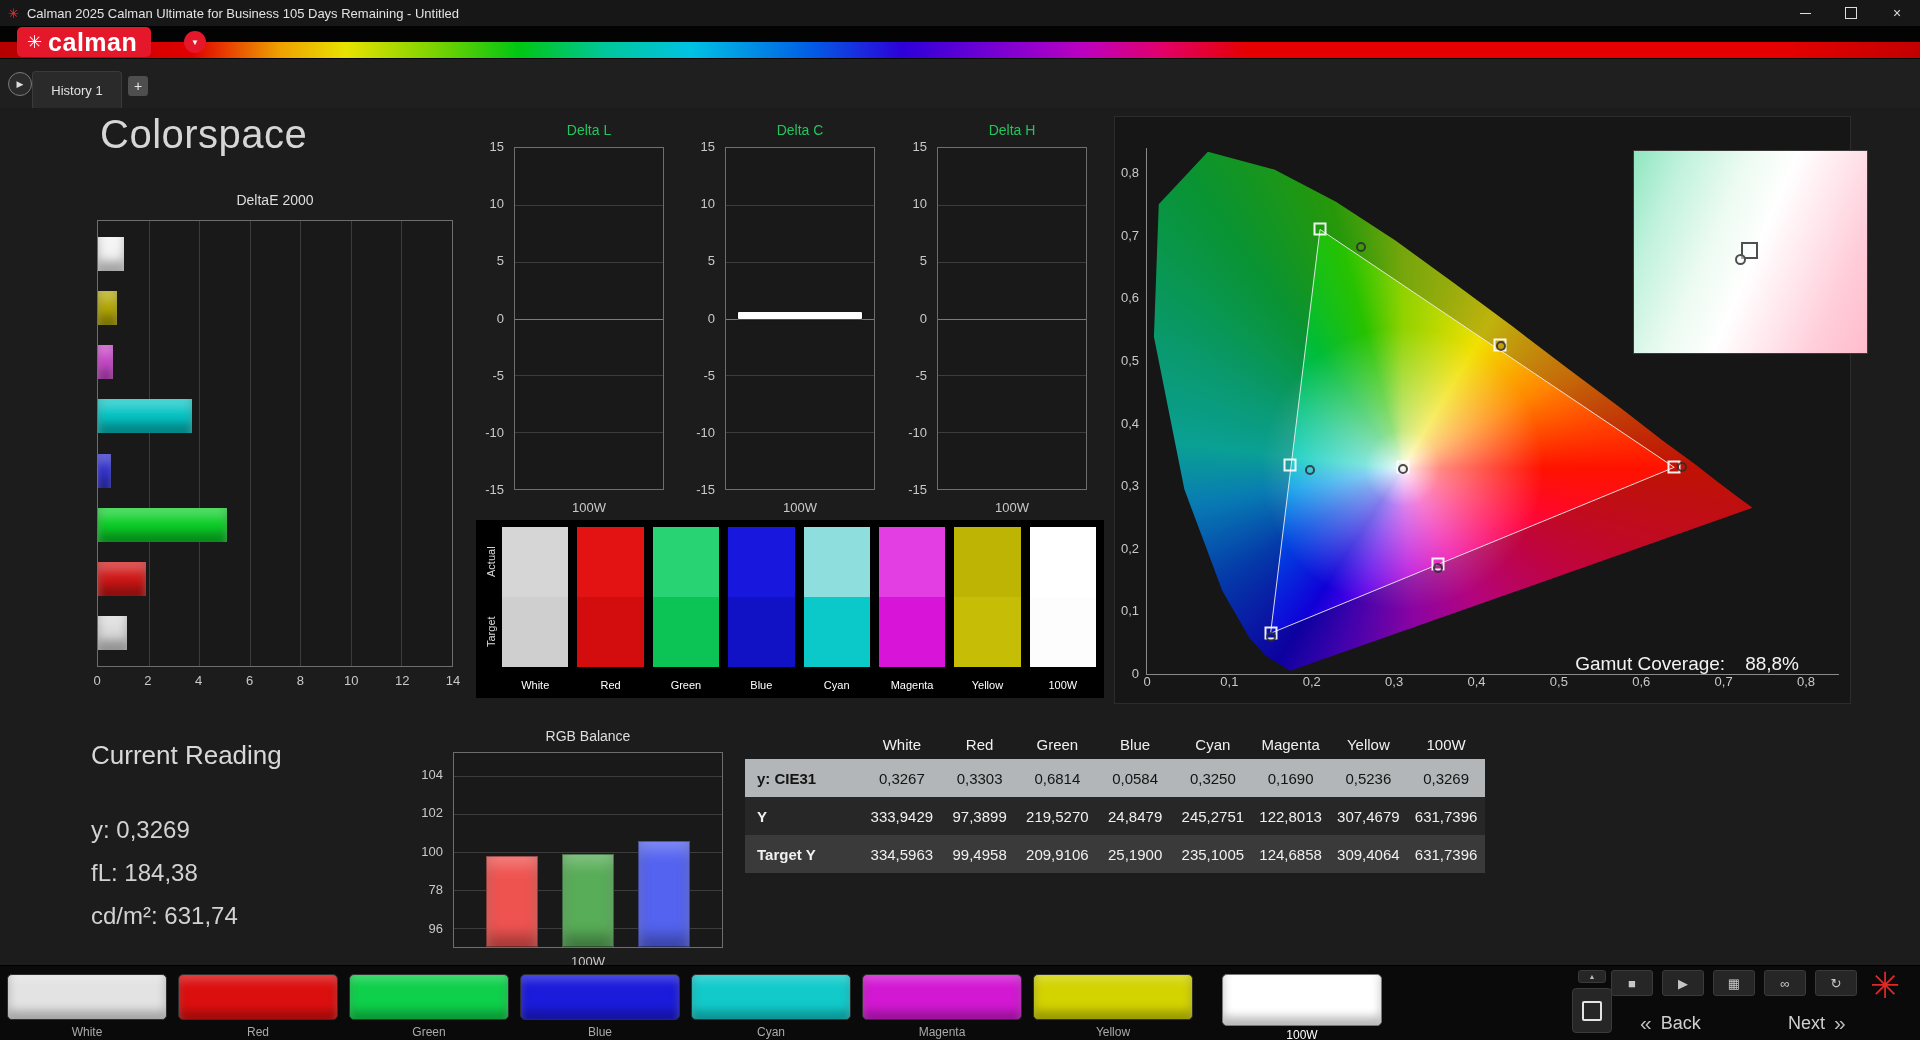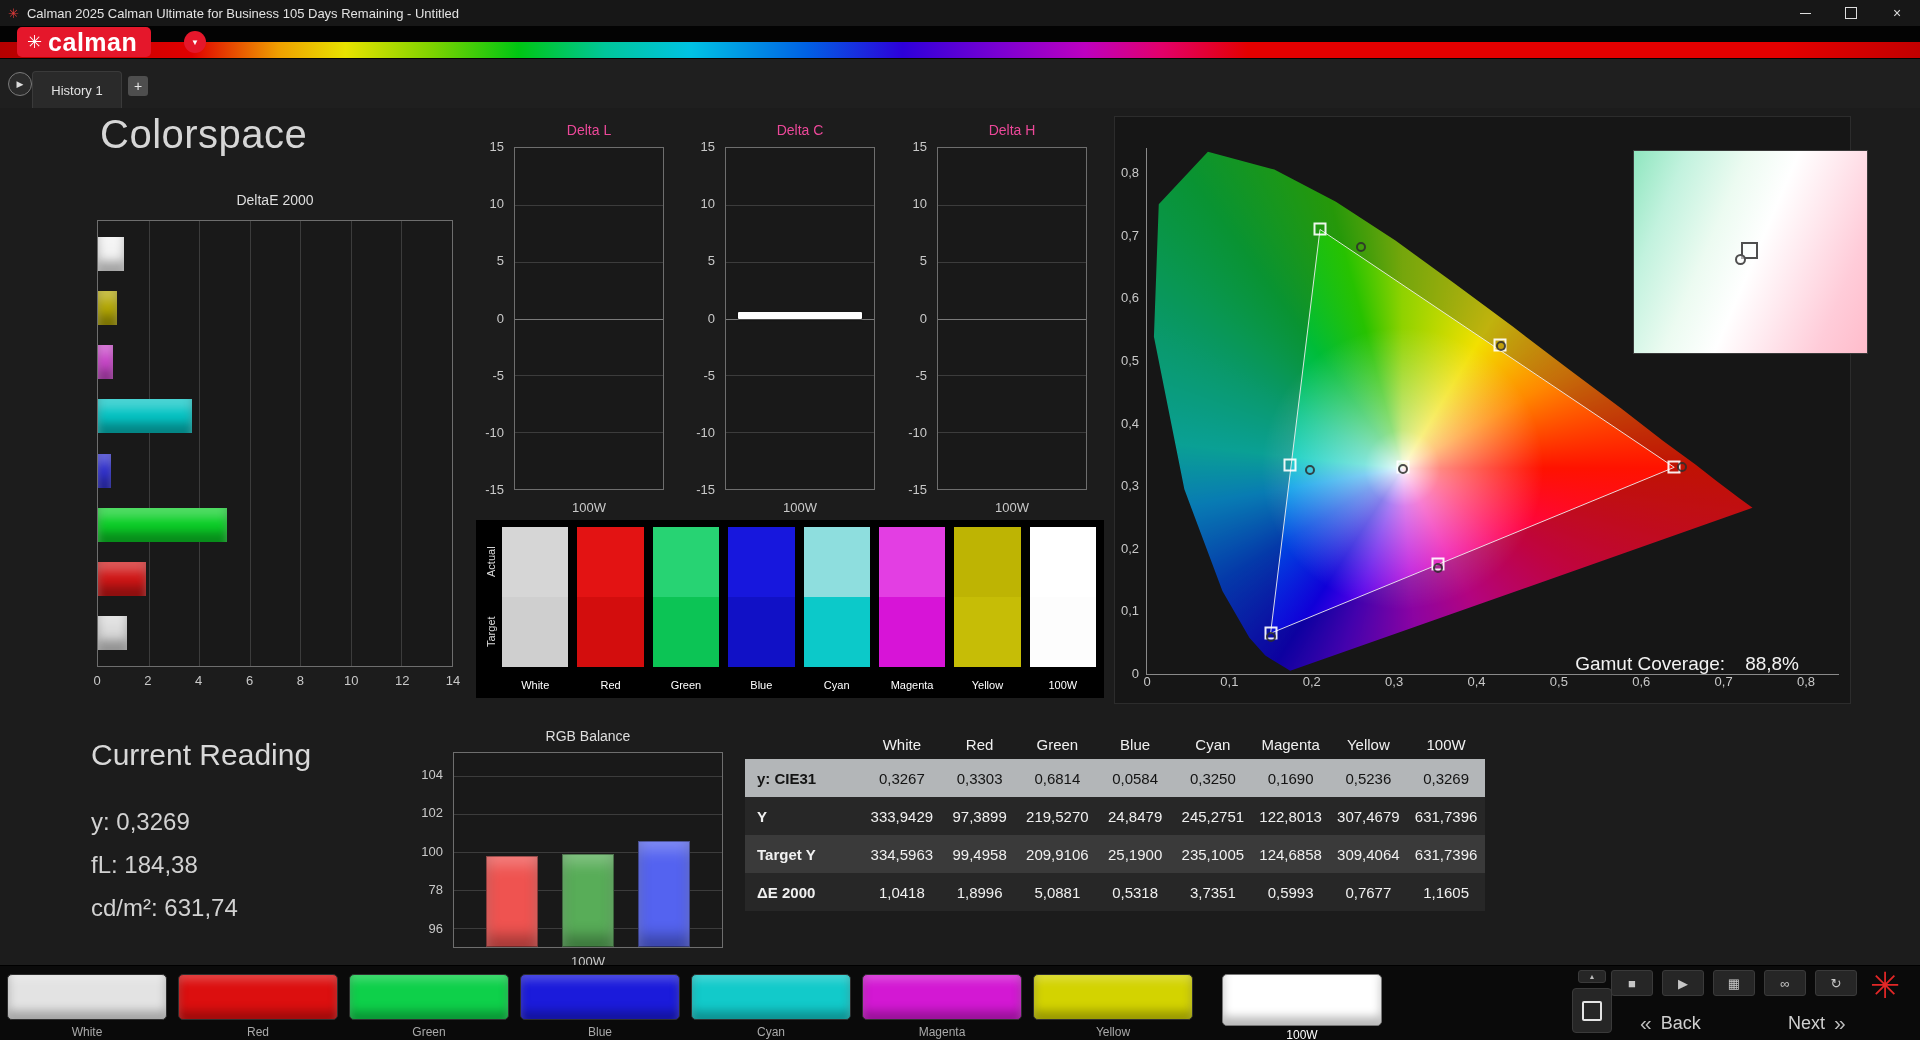--- a/index.html
+++ b/index.html
@@ -54,21 +54,21 @@
   
   #deltae-title{left:97px;top:84px;width:356px;}
   #deltae-plot{position:absolute;left:97px;top:112px;width:356px;height:447px;border:1px solid #6e6e6e;background:#191919;box-sizing:border-box;}
   .de-bars{position:absolute;left:0;right:0;top:0;bottom:0;display:flex;flex-direction:column;padding:6px 0;}
   .de-row{flex:1;display:flex;align-items:center;}
   .de-bar{height:34px;box-shadow:inset 0 10px 10px rgba(255,255,255,.28),inset 0 -10px 10px rgba(0,0,0,.32);}
   #deltae-xticks{position:absolute;left:97px;top:565px;width:356px;height:18px;}
 
   
   .mini{position:absolute;top:0;width:196px;height:430px;}
-  .mc-title{position:absolute;left:44px;top:14px;width:150px;text-align:center;font-size:14px;color:#ec4899;}
+  .mc-title{position:absolute;left:44px;top:14px;width:150px;text-align:center;font-size:14px;color:#22c55e;}
   .mc-ylabels{position:absolute;left:0;top:39px;width:38px;height:343px;}
   .mc-plot{position:absolute;left:44px;top:39px;width:150px;height:343px;border:1px solid #6e6e6e;background:#191919;box-sizing:border-box;}
   .mc-bar{position:absolute;left:8%;width:84%;bottom:50%;background:#fff;border-radius:1px;box-shadow:0 1px 2px rgba(0,0,0,.5);}
   .mc-xlabel{position:absolute;left:44px;top:392px;width:150px;text-align:center;font-size:13px;color:#c9c9c9;}
 
   
   #swatch-panel{position:absolute;left:476px;top:412px;width:628px;height:178px;background:#000;display:flex;padding:7px 8px 4px 4px;box-sizing:border-box;}
   .sw-rowlabels{width:22px;position:relative;}
   .sw-rl{position:absolute;left:0;width:22px;height:70px;writing-mode:vertical-rl;transform:rotate(180deg);display:flex;align-items:center;justify-content:center;color:#ddd;font-size:11px;}
   #swatch-columns{flex:1;display:flex;gap:9px;}
@@ -93,21 +93,21 @@
   .cie-sq{position:absolute;width:13px;height:13px;border:2px solid rgba(255,255,255,.92);transform:translate(-50%,-50%);box-sizing:border-box;}
   .cie-ci{position:absolute;width:10px;height:10px;border:2px solid rgba(45,45,45,.85);border-radius:50%;transform:translate(-50%,-50%);box-sizing:border-box;}
   #cie-inset{position:absolute;left:486px;top:2px;width:233px;height:202px;border:1px solid #3a3a3a;
     background:linear-gradient(113deg,#8fe6bf 0%,#c2f2de 17%,#ecfbf1 36%,#ffffff 52%,#ffe9ef 66%,#ffccd9 84%,#ffbccb 100%);}
   .inset-sq{position:absolute;left:46%;top:45%;width:17px;height:17px;border:2px solid #4f4f4f;box-sizing:border-box;}
   .inset-ci{position:absolute;left:-8px;bottom:-8px;width:11px;height:11px;border:2px solid #4f4f4f;border-radius:50%;background:rgba(255,255,255,.55);box-sizing:border-box;}
   #coverage{position:absolute;right:40px;top:505px;font-size:19px;color:#f2f2f2;display:flex;gap:20px;}
 
   
   #current-reading{position:absolute;left:91px;top:630px;color:#d2d2d2;}
-  .cr-title{font-size:30px;line-height:34px;color:#d8d8d8;margin:0 0 28px 0;}
+  .cr-title{font-size:26px;line-height:34px;color:#d8d8d8;margin:0 0 36px 0;}
   .cr-line{font-size:24px;line-height:43px;}
 
   
   #rgb-title{left:453px;top:620px;width:270px;}
   #rgb-plot{position:absolute;left:453px;top:644px;width:270px;height:196px;border:1px solid #6e6e6e;background:#191919;box-sizing:border-box;}
   #rgb-ylabels{position:absolute;left:407px;top:644px;width:40px;height:196px;}
   .rgb-bars{position:absolute;left:0;right:0;top:0;bottom:0;display:flex;align-items:flex-end;justify-content:space-evenly;padding:0 8px;}
   .rgb-bar{width:52px;box-shadow:inset 0 0 0 1px rgba(0,0,0,.35),inset 0 10px 14px rgba(255,255,255,.25),inset 0 -12px 14px rgba(0,0,0,.3);}
   #rgb-xlabel{position:absolute;left:453px;top:846px;width:270px;text-align:center;font-size:13px;color:#c9c9c9;}
 
@@ -486,31 +486,20 @@
           <div class="td td-label">Target Y</div>
           <div class="td">334,5963</div>
           <div class="td">99,4958</div>
           <div class="td">209,9106</div>
           <div class="td">25,1900</div>
           <div class="td">235,1005</div>
           <div class="td">124,6858</div>
           <div class="td">309,4064</div>
           <div class="td">631,7396</div>
         </div>
-        <div class="trow r-dark">
-          <div class="td td-label">ΔE 2000</div>
-          <div class="td">1,0418</div>
-          <div class="td">1,8996</div>
-          <div class="td">5,0881</div>
-          <div class="td">0,5318</div>
-          <div class="td">3,7351</div>
-          <div class="td">0,5993</div>
-          <div class="td">0,7677</div>
-          <div class="td">1,1605</div>
-        </div>
       </div>
   </div>
 
   <div class="bottombar">
     <div id="pattern-swatches">
         <div class="bs">
           <div class="bs-color" style="background: rgb(227, 227, 227);"></div>
           <div class="bs-label">White</div>
         </div>
         <div class="bs">

